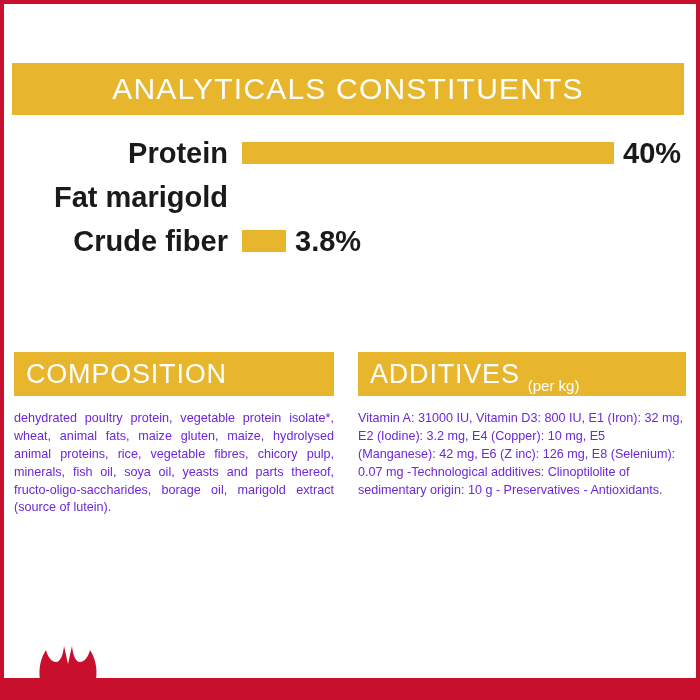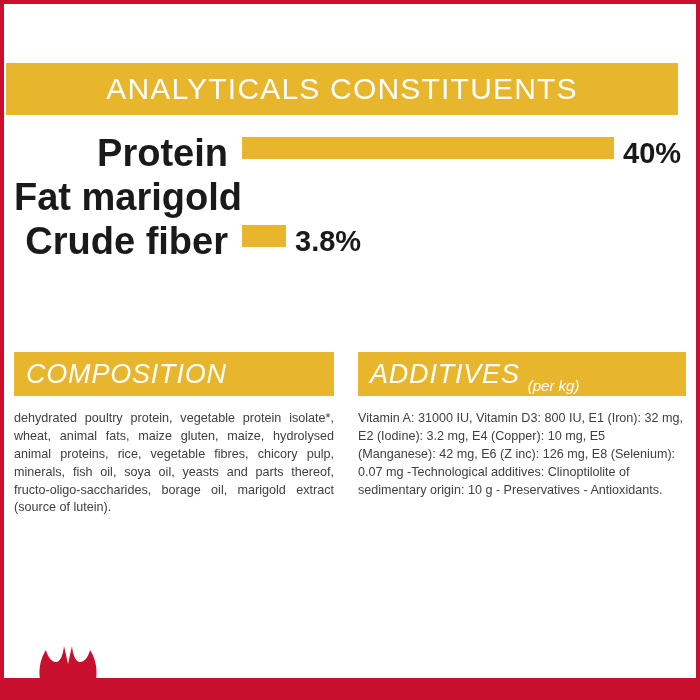--- a/index.html
+++ b/index.html
@@ -30,21 +30,21 @@
     position: absolute;
     left: 0; top: 0;
     width: 700px;
     height: 700px;
     box-sizing: border-box;
   }
 
   
   .analyticals-header {
     position: absolute;
-    left: 6px;
+    left: 12px;
     top: 63px;
     width: 672px;
     height: 52px;
     background: #e8b62c;
     display: flex;
     align-items: center;
     justify-content: center;
   }
   .analyticals-header .title {
     color: #ffffff;
@@ -65,28 +65,29 @@
     display: flex;
     align-items: center;
     height: 38px;
     margin-bottom: 6px;
   }
   .bar-label {
     width: 228px;
     text-align: right;
     padding-right: 14px;
     box-sizing: border-box;
-    font-size: 38px;
+    font-size: 29px;
     font-weight: bold;
     color: #1a1a1a;
     white-space: nowrap;
   }
   .bar-track {
     flex: 0 0 auto;
     display: flex;
+    align-items: center;
   }
   .bar-fill {
     height: 22px;
     background: #e8b62c;
   }
   .bar-value {
     font-size: 29px;
     font-weight: bold;
     color: #1a1a1a;
     margin-left: 9px;
@@ -101,41 +102,40 @@
   .panel-composition { left: 14px; width: 320px; }
   .panel-additives  { left: 358px; width: 328px; }
 
   .panel-head {
     background: #e8b62c;
     height: 44px;
     display: flex;
     align-items: center;
     padding-left: 12px;
     box-sizing: border-box;
-    font-style: italic;
   }
   .panel-head .panel-title {
     color: #ffffff;
     font-size: 27px;
     letter-spacing: 0.8px;
     white-space: nowrap;
   }
   .panel-head .panel-sub {
     color: #ffffff;
     font-size: 15px;
     margin-left: 8px;
     padding-bottom: 2px;
     white-space: nowrap;
     margin-top: 24px;
   }
   .panel-body {
     margin-top: 14px;
     font-size: 12.6px;
     line-height: 1.42;
-    color: #404040;
+    color: #6d28d9;
     text-align: justify;
   }
   .panel-additives .panel-body { text-align: left; }
 
   
   .footer-rule {
     position: absolute;
     left: 4px;
     top: 678px;
     width: 692px;

